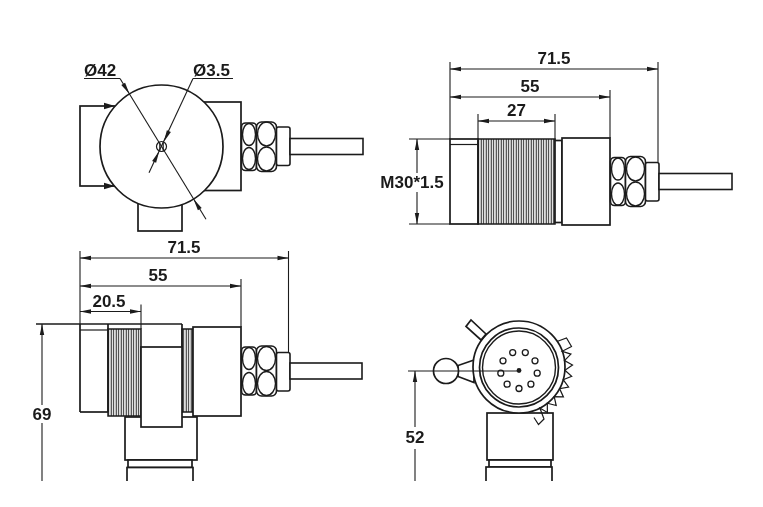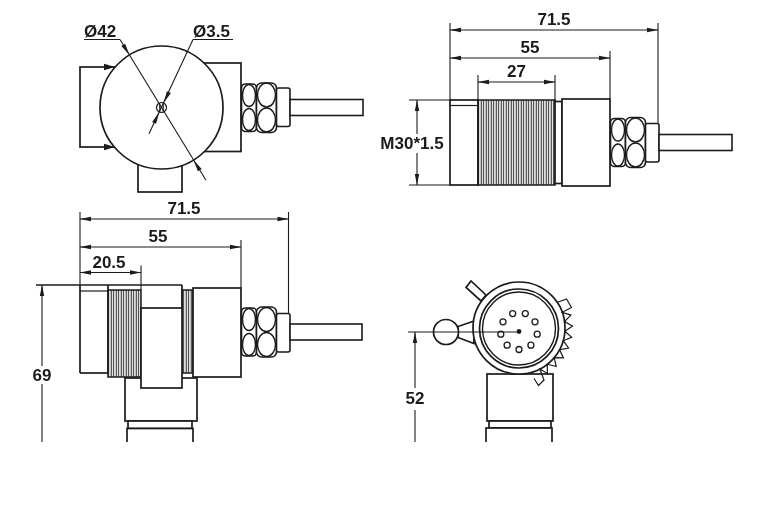--- a/index.html
+++ b/index.html
@@ -1,16 +1,16 @@
 <!DOCTYPE html>
 <html><head>
 <meta charset="utf-8">
 <style>
   html,body{margin:0;padding:0;background:#ffffff;}
-  .stage{width:763px;height:442px;background:#ffffff;position:relative;overflow:hidden;}
+  .stage{width:763px;height:442px;background:#ffffff;position:relative;overflow:hidden;margin-top:39px;}
   svg{display:block}
   .ol{fill:#ffffff;stroke:#1b1b1b;stroke-width:1.7;}
   .ln{stroke:#1b1b1b;stroke-width:1.7;fill:none;stroke-linecap:butt;}
   .thin{stroke:#1b1b1b;stroke-width:1.2;fill:none;}
   .dim{stroke:#1b1b1b;stroke-width:1.1;fill:none;}
   .ar{fill:#1b1b1b;stroke:none;}
   .th{fill:url(#hatch);stroke:#1b1b1b;stroke-width:1.5;}
   .nut{fill:#ffffff;stroke:#1b1b1b;stroke-width:1.6;}
   .fc{fill:none;stroke:#1b1b1b;stroke-width:1.4;}
   .hole{fill:#ffffff;stroke:#1b1b1b;stroke-width:1.3;}

